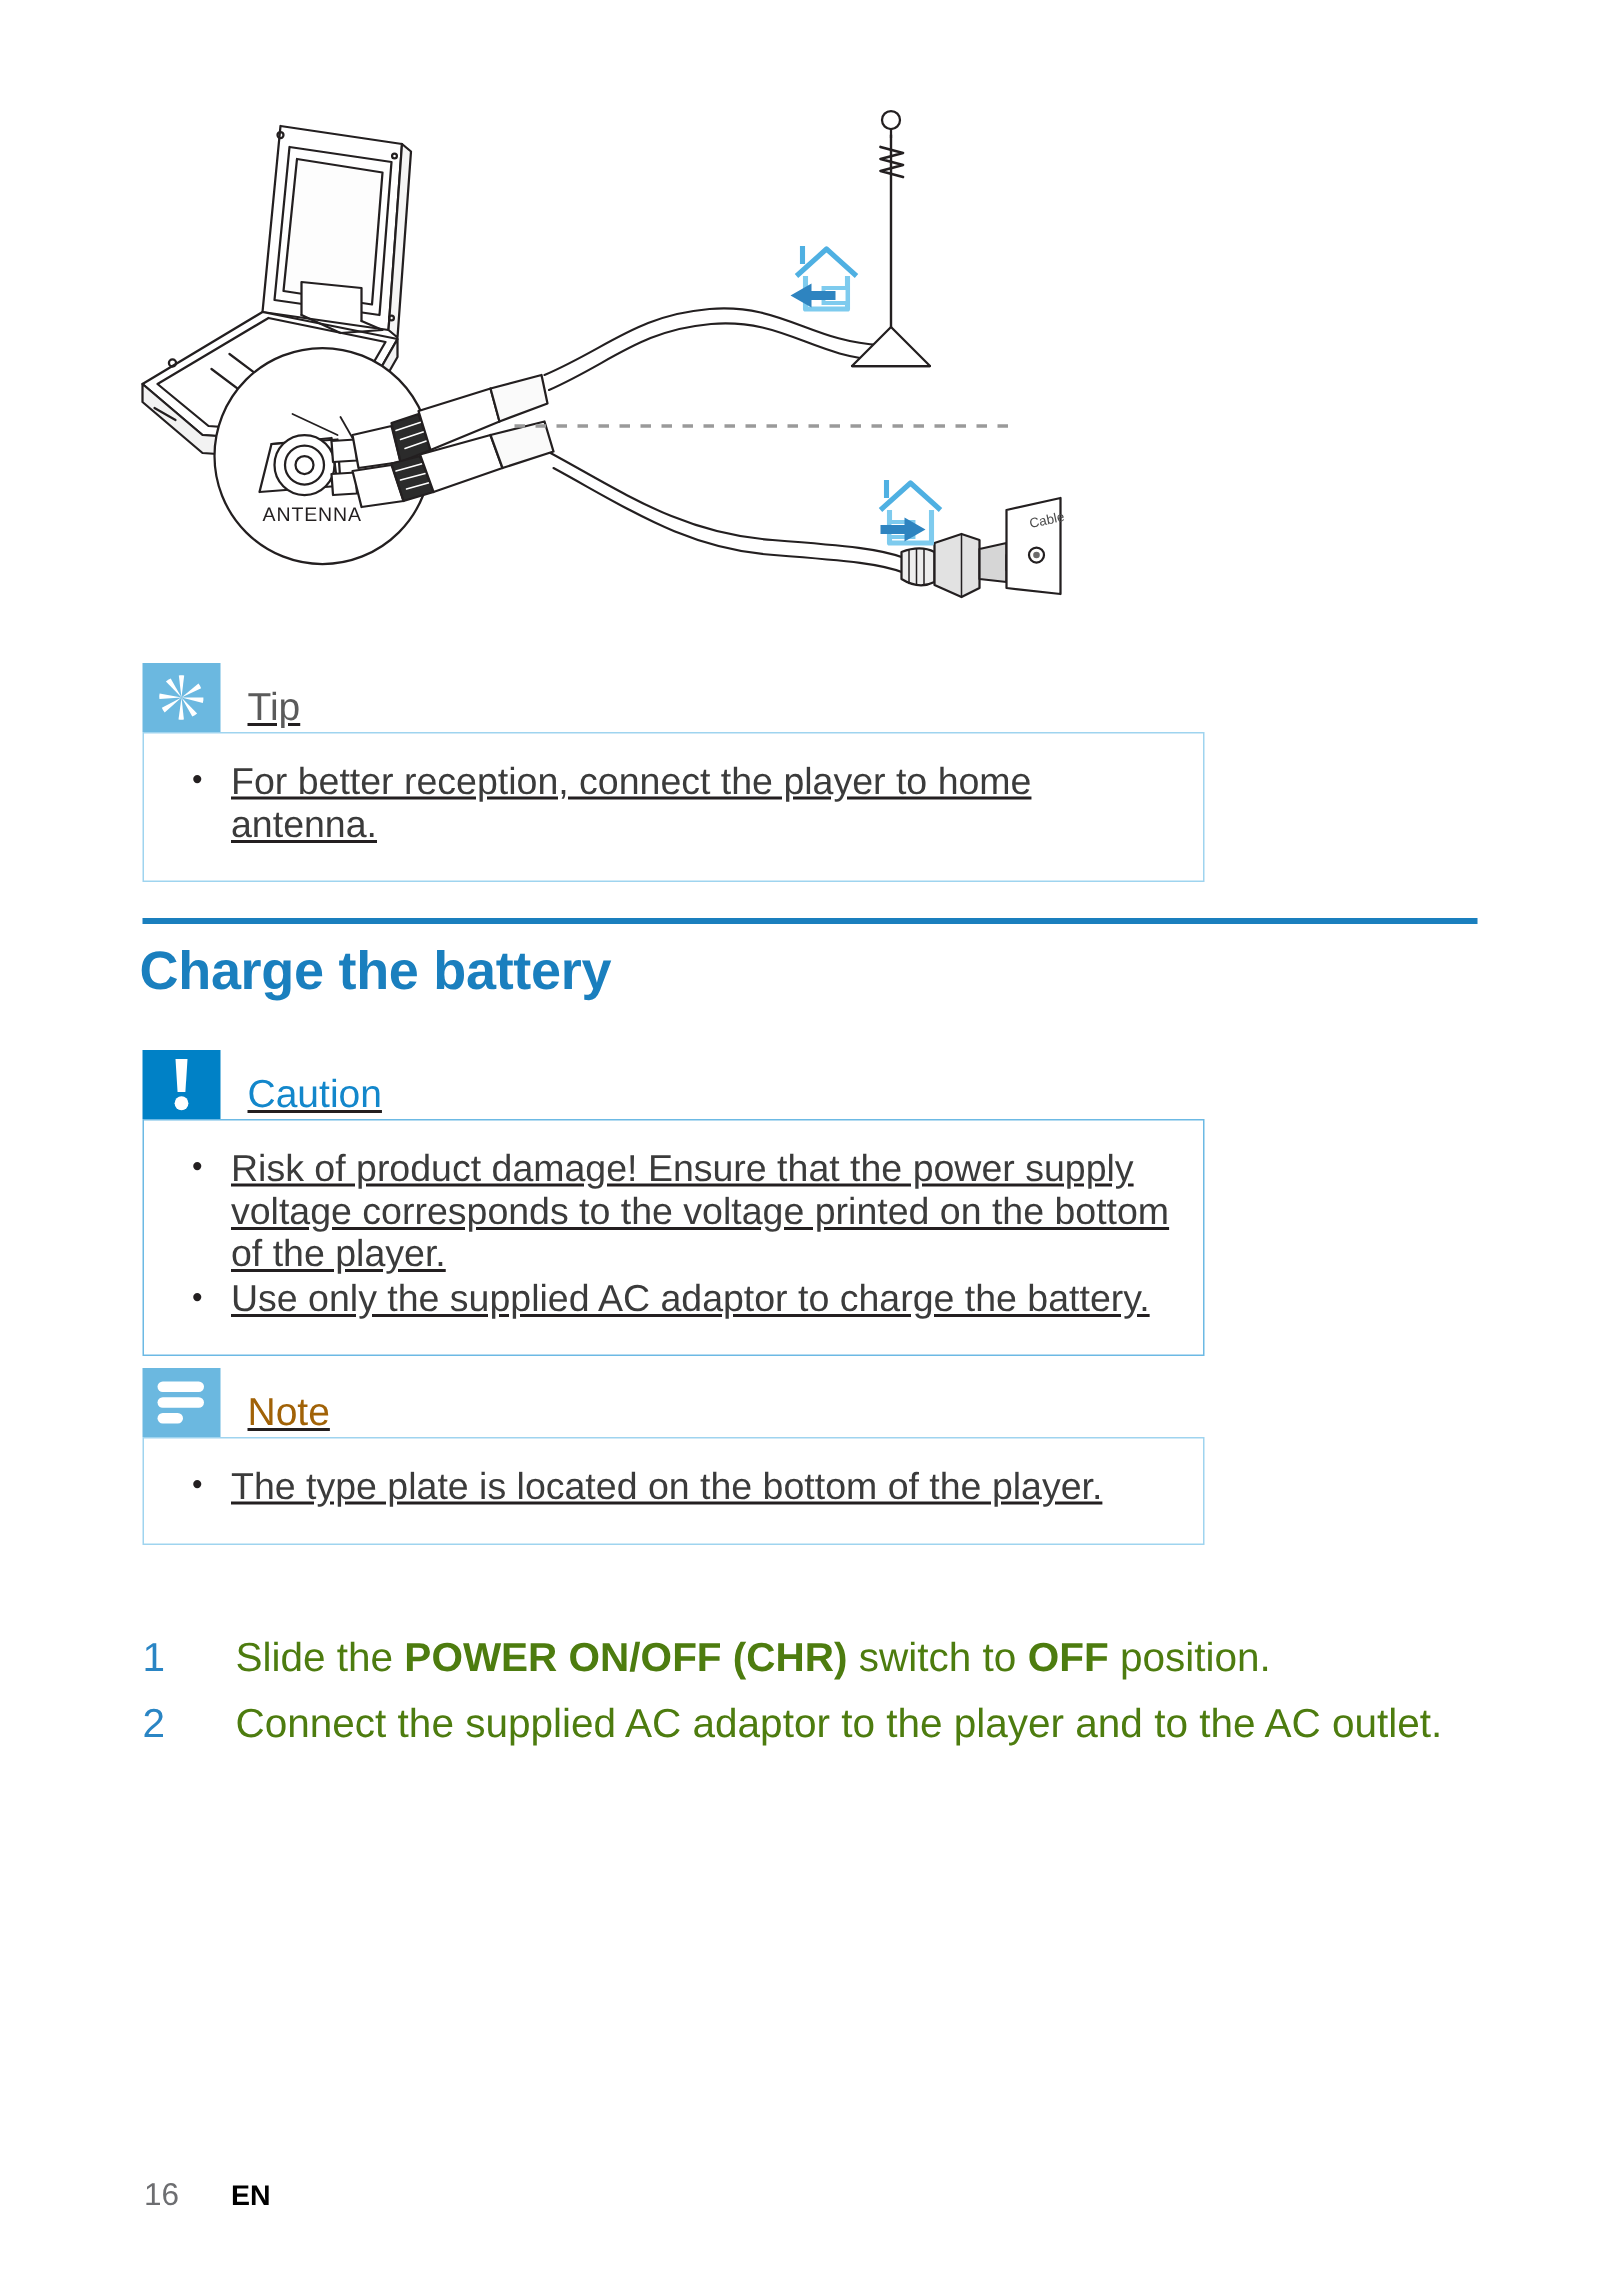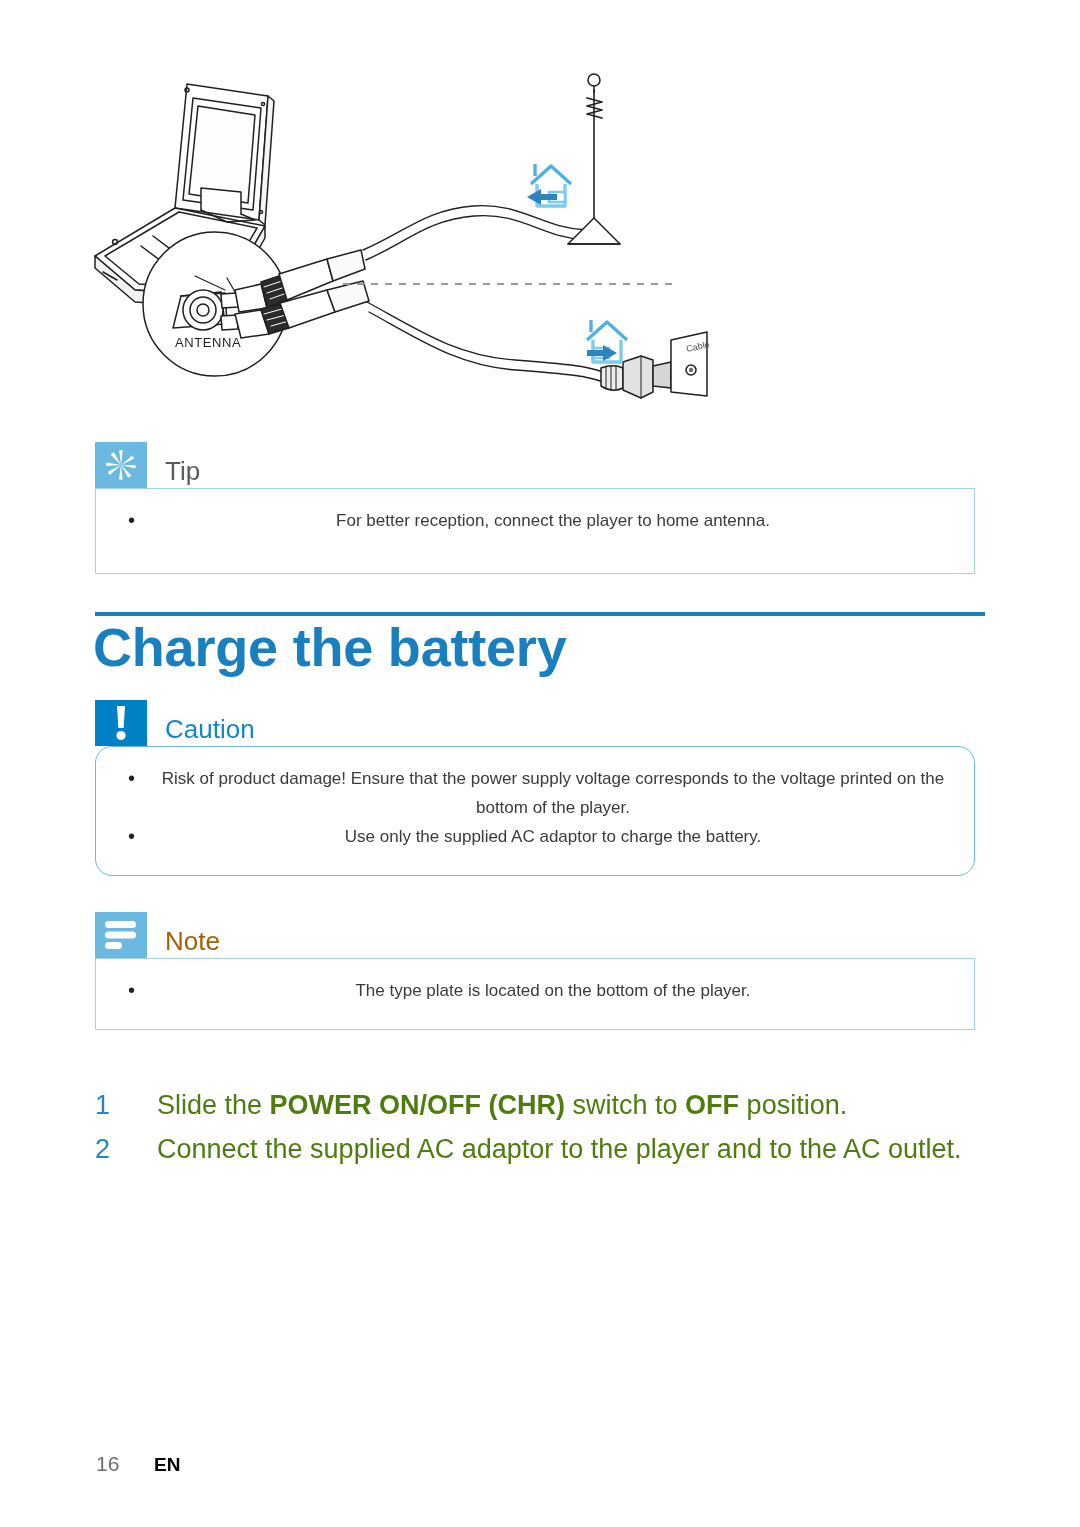--- a/index.html
+++ b/index.html
@@ -30,21 +30,22 @@
     top: 60px;
     width: 640px;
     height: 340px;
   }
   .illustration svg { display: block; }
 
   
   .infobox {
     position: absolute;
     left: 95px;
-    width: 880px;
+    width: 708px;
+    text-decoration: underline;
   }
   .infobox-head {
     height: 46px;
     display: flex;
     align-items: flex-end;
   }
   .infobox-icon {
     width: 52px;
     height: 46px;
     display: flex;
@@ -67,66 +68,65 @@
     box-sizing: border-box;
   }
   .infobox-body ul {
     margin: 0;
     padding: 0;
     list-style: none;
   }
   .infobox-body li {
     position: relative;
     padding-left: 36px;
-    font-size: 17px;
+    font-size: 25px;
     line-height: 28.5px;
     color: #3b3b3b;
     margin-bottom: 1px;
-    text-align: center;
   }
   .infobox-body li:before {
     content: "•";
     position: absolute;
     left: 10px;
     top: -1px;
     font-size: 20px;
     color: #231f20;
   }
 
   
   #tip-box { top: 442px; }
   #tip-box .infobox-icon { background: #6bb8e0; }
   #tip-box .infobox-title { color: #5b5b5b; }
   #tip-box .infobox-body { min-height: 86px; }
 
   
   #caution-box { top: 700px; }
   #caution-box .infobox-icon { background: #0081c6; }
   #caution-box .infobox-title { color: #1387cb; }
-  #caution-box .infobox-body { border-color: #6cb9e4; border-radius: 17px; }
+  #caution-box .infobox-body { border-color: #6cb9e4; }
 
   
   #note-box { top: 912px; }
   #note-box .infobox-icon { background: #6bb8e0; }
   #note-box .infobox-title { color: #a16207; }
 
   
   .section-rule {
     position: absolute;
     left: 95px;
     top: 612px;
     width: 890px;
     height: 4px;
     background: #1a7fbe;
   }
   .section-title {
     position: absolute;
     left: 93px;
     top: 620px;
-    font-size: 54px;
+    font-size: 36px;
     line-height: 54px;
     font-weight: 700;
     color: #1a7fbe;
     letter-spacing: -0.2px;
   }
 
   
   .steps {
     position: absolute;
     left: 95px;

